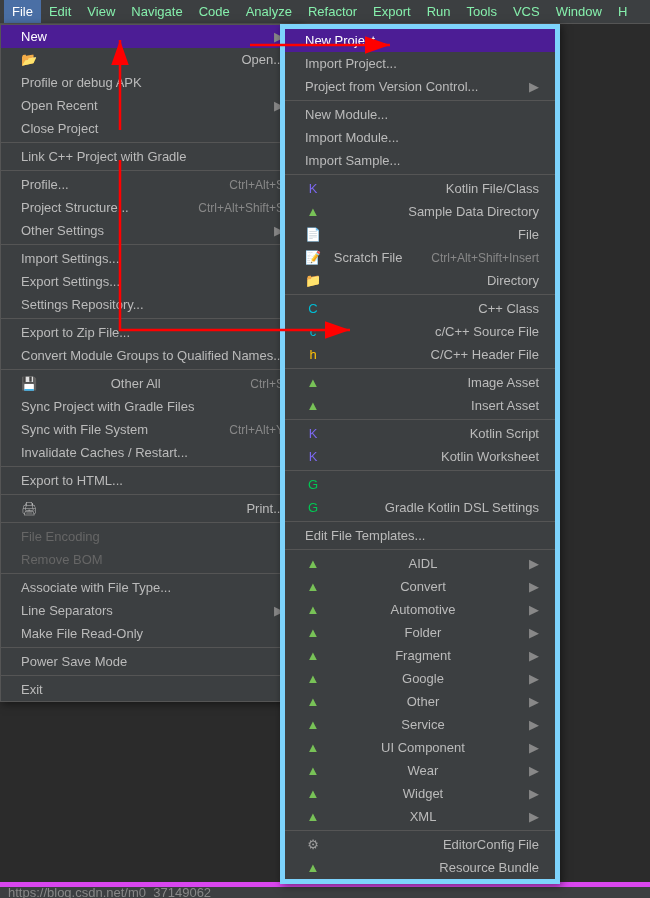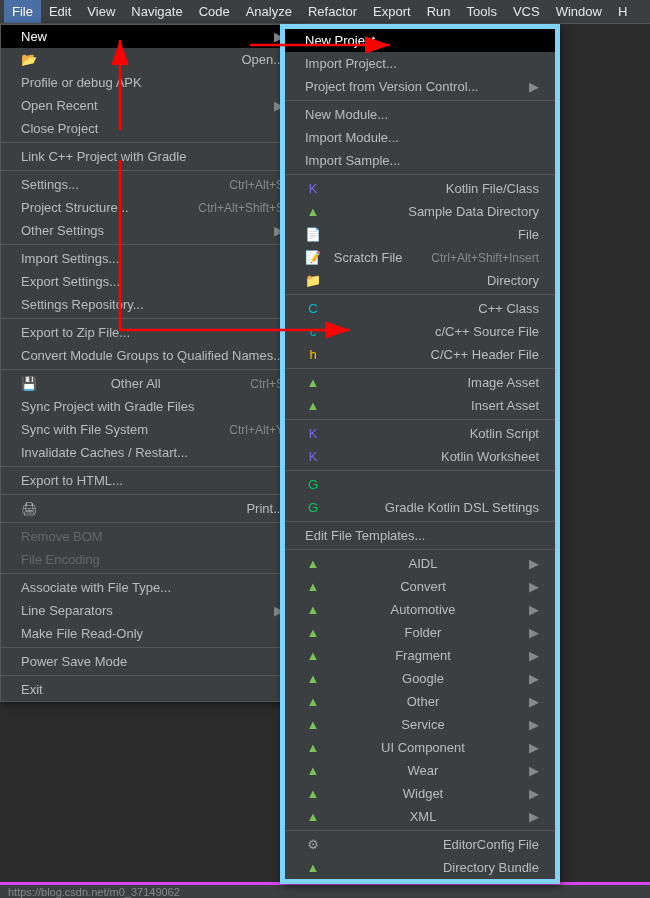--- a/index.html
+++ b/index.html
@@ -19,21 +19,21 @@
       display: flex;
       align-items: center;
       background: #3c3f41;
       height: 24px;
       padding: 0 4px;
       border-bottom: 1px solid #555;
     }
     .menubar-item {
       padding: 2px 8px;
       cursor: pointer;
-      color: #e5e5e5;
+      color: #86efac;
       font-size: 13px;
       height: 100%;
       display: flex;
       align-items: center;
     }
     .menubar-item:hover, .menubar-item.active {
       background: #4c5052;
     }
     .menubar-item.active {
       background: #4a6fa5;
@@ -66,21 +66,21 @@
       color: #bbbbbb;
       white-space: nowrap;
       font-size: 13px;
       min-height: 22px;
     }
     .menu-item:hover, .menu-item.active {
       background: #4a6fa5;
       color: #ffffff;
     }
     .menu-item.active {
-      background: #000000;
+      background: #4c1d95;
       gap: 44px;
     }
     .menu-item.disabled {
       color: #666;
       cursor: default;
     }
     .menu-item .shortcut {
       margin-left: 20px;
       color: #888;
       font-size: 12px;
@@ -193,21 +193,21 @@
     </div>
     <div class="menu-item">
       <span>Close Project</span>
     </div>
     <div class="menu-separator"></div>
     <div class="menu-item">
       <span>Link C++ Project with Gradle</span>
     </div>
     <div class="menu-separator"></div>
     <div class="menu-item">
-      <span>Settings...</span>
+      <span>Profile...</span>
       <span class="shortcut">Ctrl+Alt+S</span>
     </div>
     <div class="menu-item">
       <span>Project Structure...</span>
       <span class="shortcut">Ctrl+Alt+Shift+S</span>
     </div>
     <div class="menu-item">
       <span>Other Settings</span>
       <span class="arrow">▶</span>
     </div>
@@ -248,24 +248,24 @@
     <div class="menu-item">
       <span>Export to HTML...</span>
     </div>
     <div class="menu-separator"></div>
     <div class="menu-item">
       <span class="menu-item-icon">🖨</span>
       <span>Print...</span>
     </div>
     <div class="menu-separator"></div>
     <div class="menu-item disabled">
+      <span>File Encoding</span>
+    </div>
+    <div class="menu-item disabled">
       <span>Remove BOM</span>
-    </div>
-    <div class="menu-item disabled">
-      <span>File Encoding</span>
     </div>
     <div class="menu-separator"></div>
     <div class="menu-item">
       <span>Associate with File Type...</span>
     </div>
     <div class="menu-item">
       <span>Line Separators</span>
       <span class="arrow">▶</span>
     </div>
     <div class="menu-item">
@@ -428,26 +428,26 @@
       <span>XML</span>
       <span class="arrow">▶</span>
     </div>
     <div class="menu-separator"></div>
     <div class="menu-item">
       <span class="menu-item-icon" style="color:#9E9E9E;">⚙</span>
       <span>EditorConfig File</span>
     </div>
     <div class="menu-item">
       <span class="menu-item-icon icon-android">▲</span>
-      <span>Directory Bundle</span>
+      <span>Resource Bundle</span>
     </div>
   </div>
 </div>
 
-<div style="position:absolute; bottom:0; left:0; right:0; height:16px; background:#3c3f41; border-top:3px solid #d946ef; display:flex; align-items:center; padding:0 8px; font-size:11px; color:#888;">
+<div style="position:absolute; bottom:0; left:0; right:0; height:16px; background:#3c3f41; border-top:5px solid #d946ef; display:flex; align-items:center; padding:0 8px; font-size:13px; color:#888;">
   <span>https://blog.csdn.net/m0_37149062</span>
 </div>
 
 <svg class="red-arrows" viewBox="0 0 650 898" xmlns="http://www.w3.org/2000/svg">
 
   <defs>
     <marker id="arrowhead" markerWidth="10" markerHeight="7" refX="10" refY="3.5" orient="auto">
       <polygon points="0 0, 10 3.5, 0 7" fill="red"></polygon>
     </marker>
     <marker id="arrowhead2" markerWidth="10" markerHeight="7" refX="0" refY="3.5" orient="auto">

